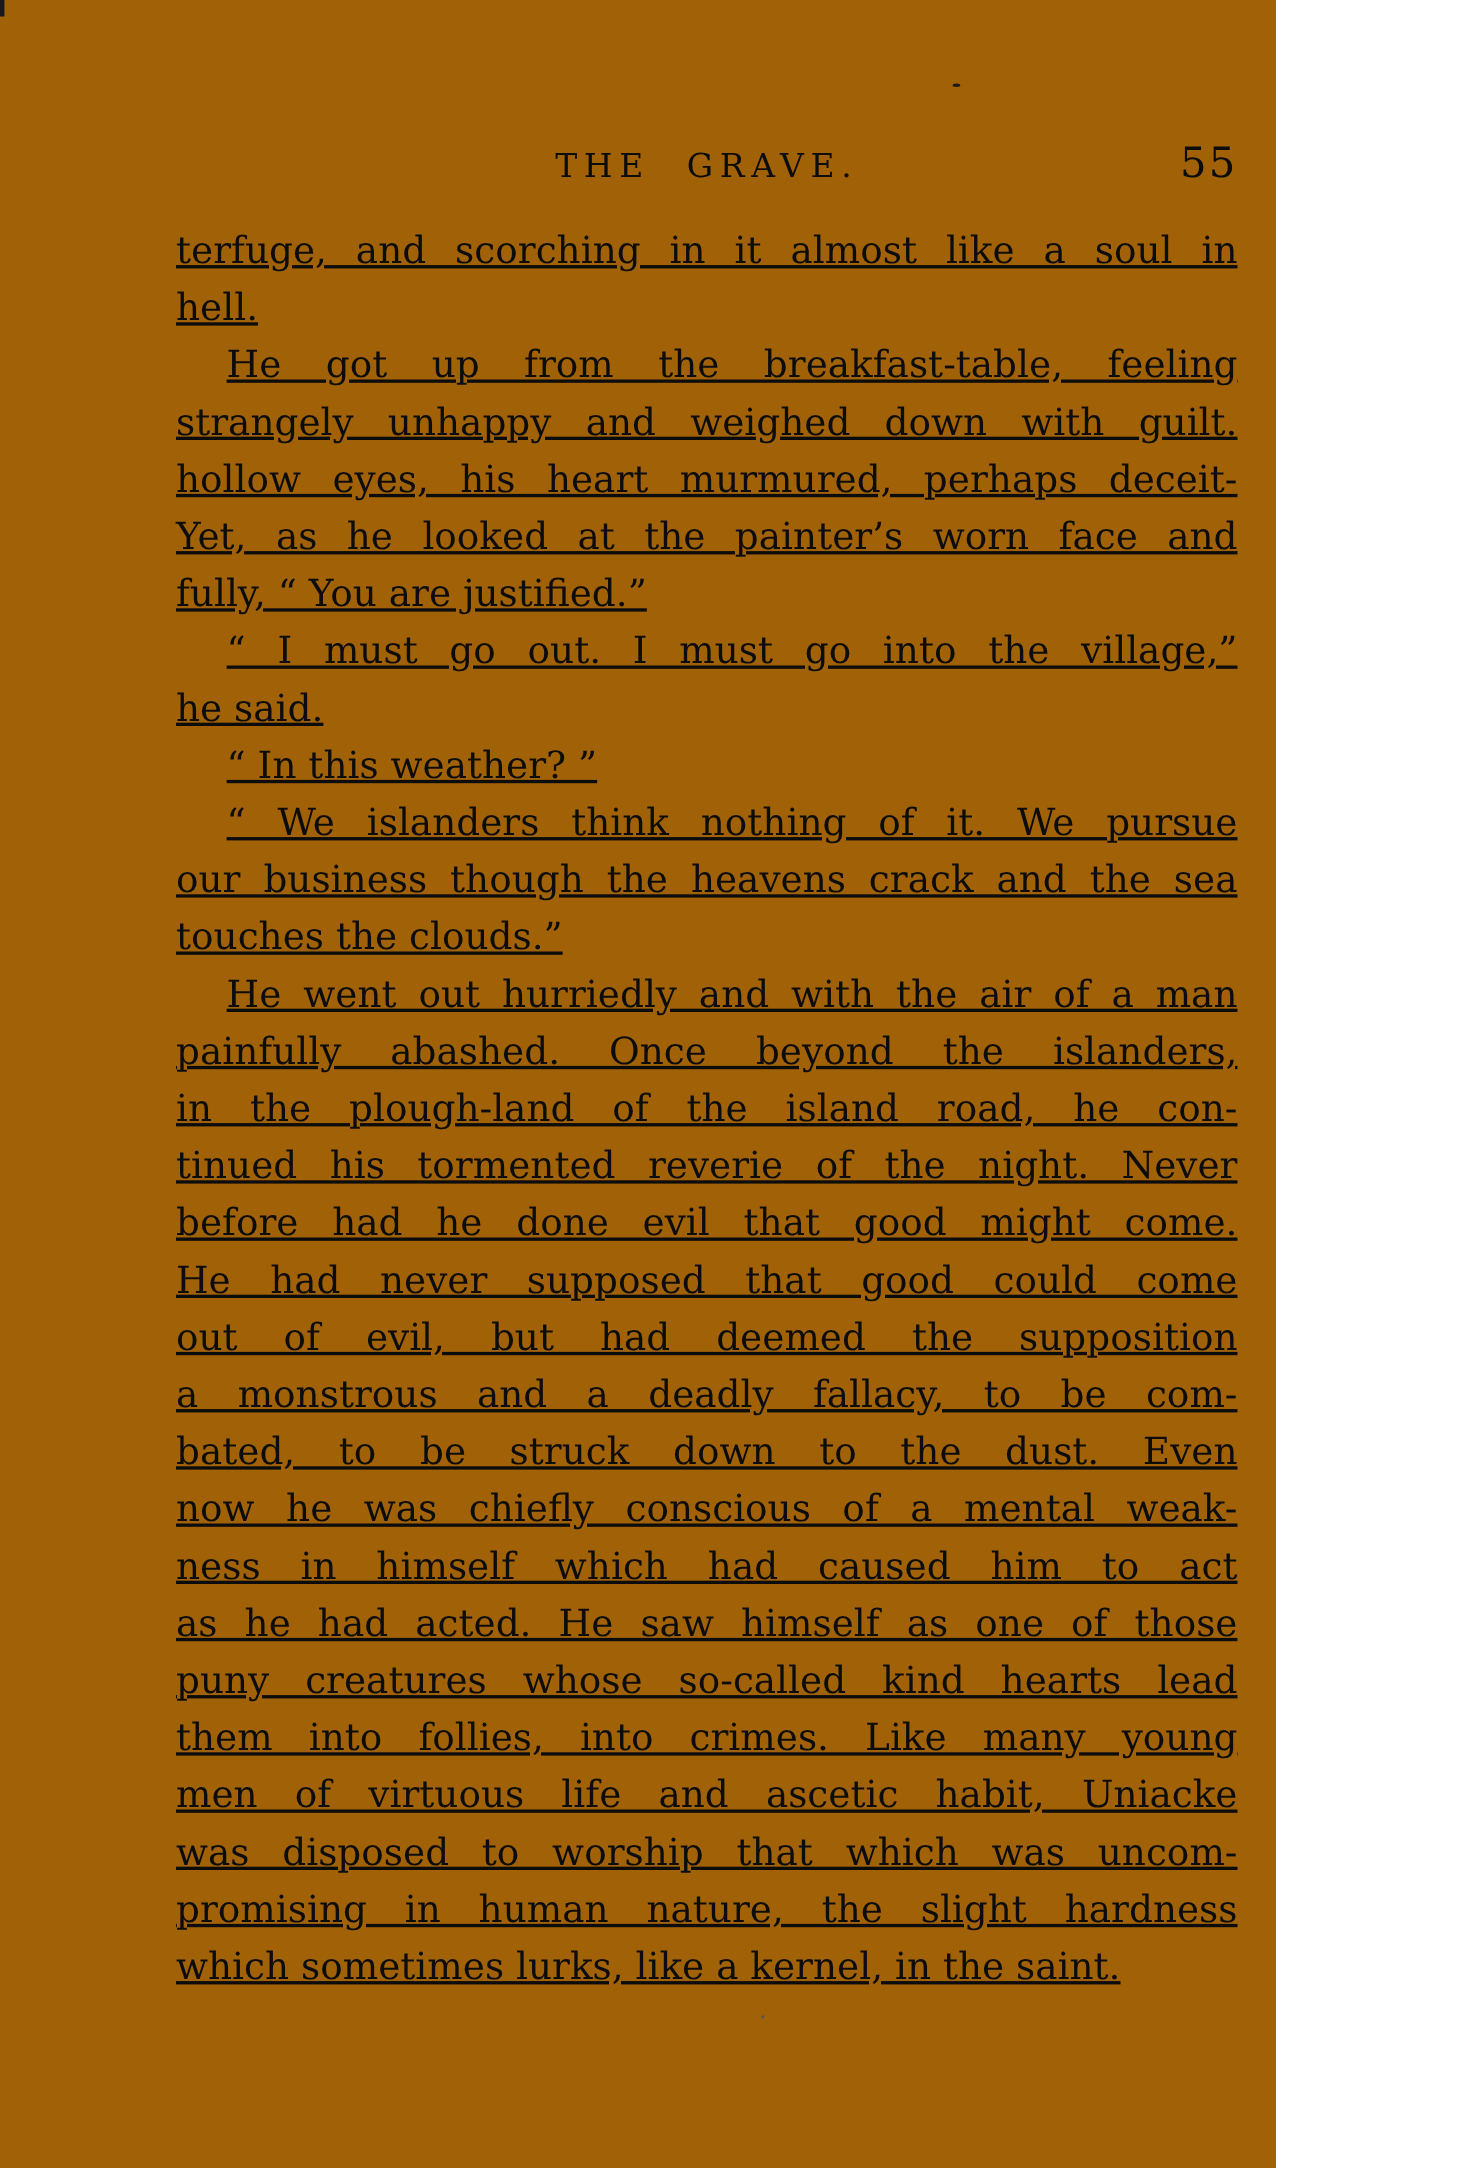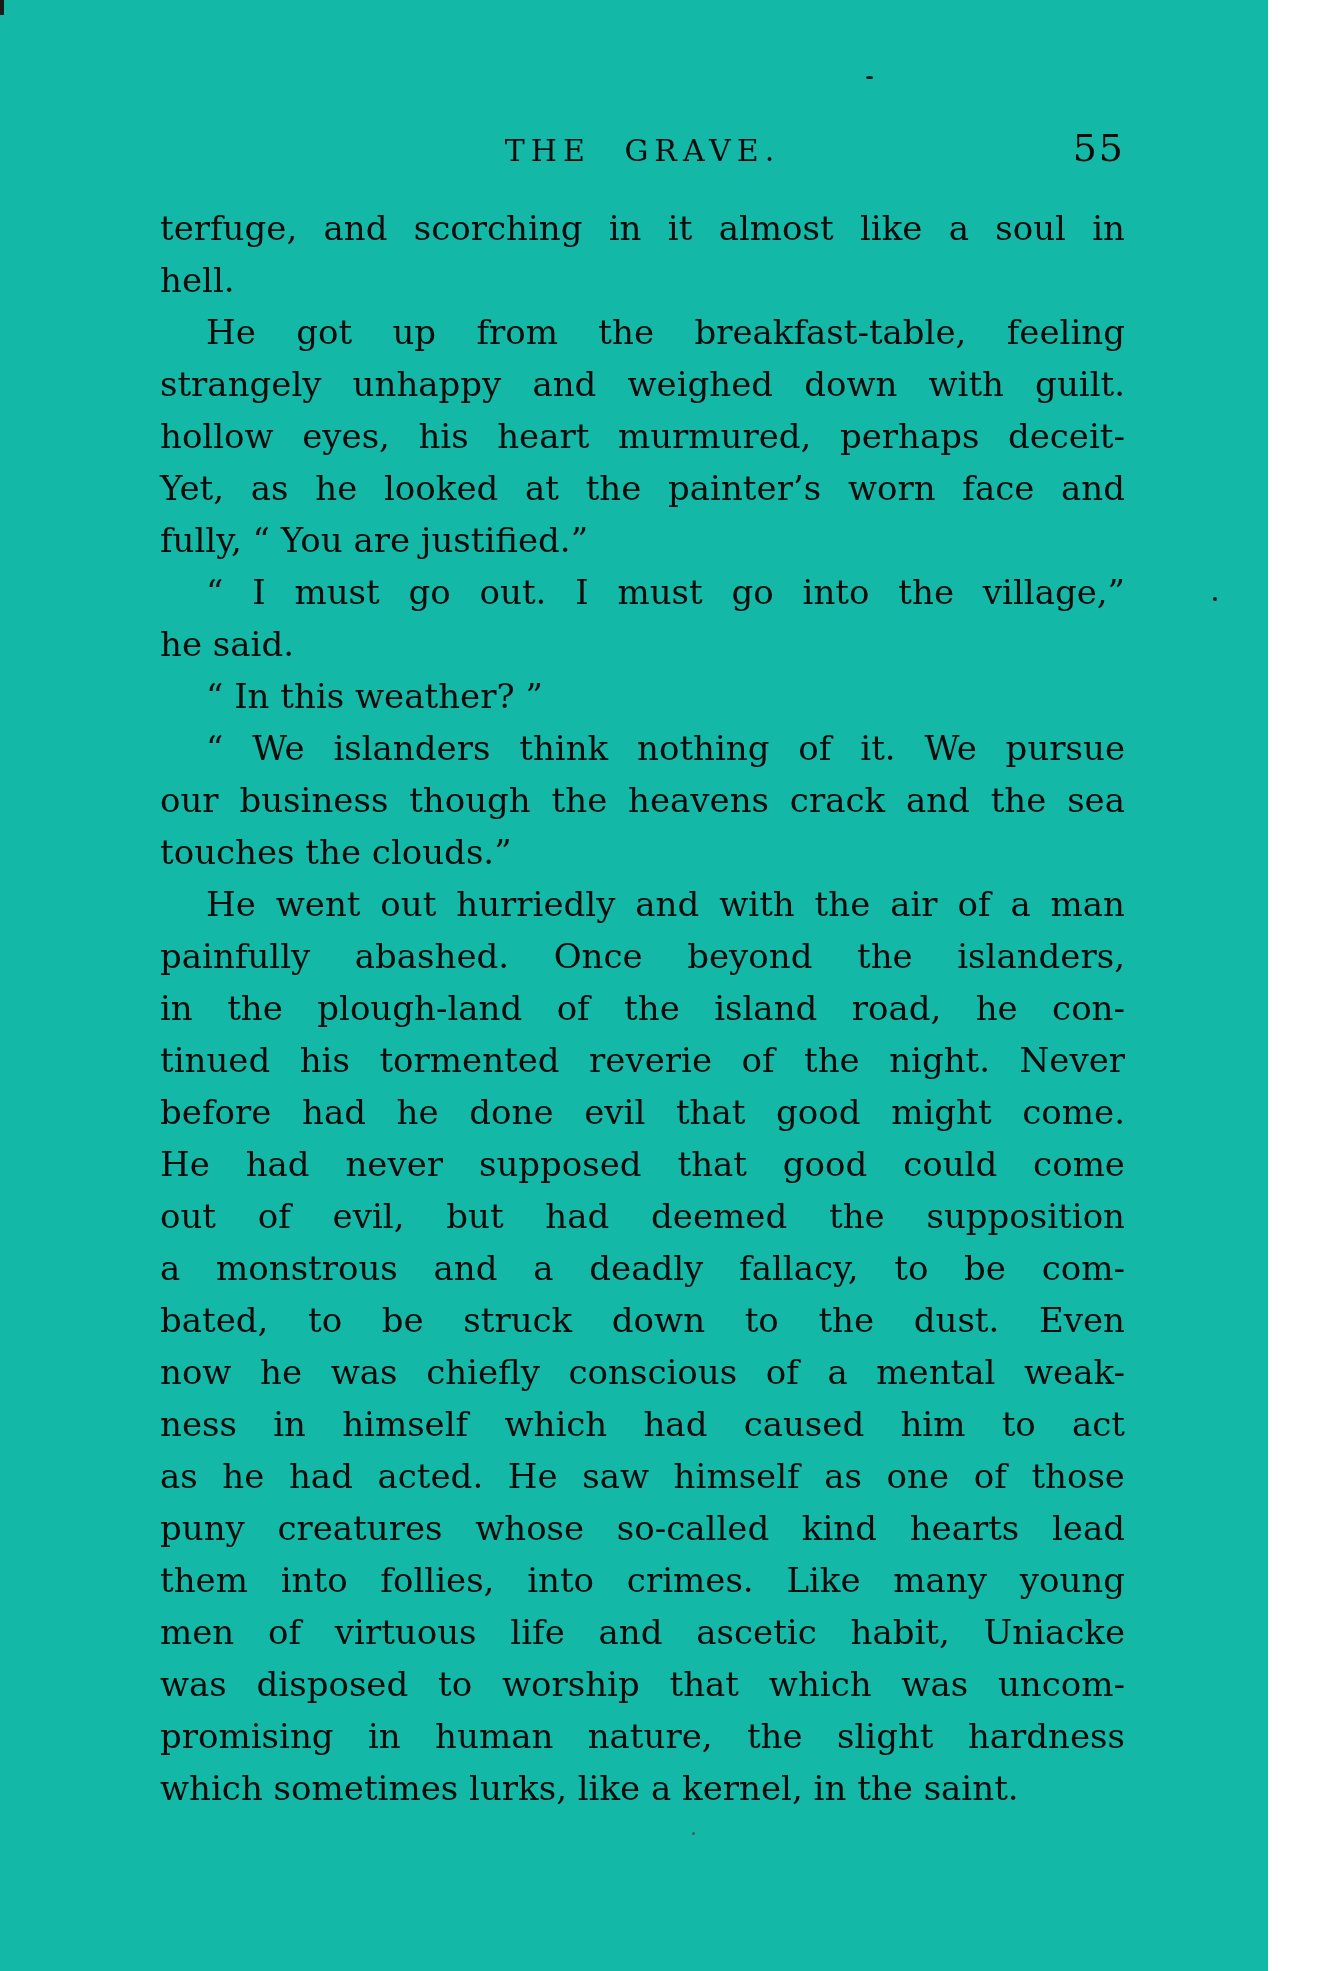--- a/index.html
+++ b/index.html
@@ -2,23 +2,23 @@
 <html><head>
 <meta charset="utf-8">
 <style>
   html, body {
     margin: 0;
     padding: 0;
     background: #ffffff;
   }
   .page {
     position: relative;
-    width: 1268px;
+    width: 1160px;
     height: 1971px;
-    background: #14b8a6;
+    background: #a16207;
     font-family: "DejaVu Serif", "Liberation Serif", serif;
     color: #0c0c0c;
     overflow: hidden;
   }
   .content {
     position: absolute;
     left: 160px;
     top: 126px;
     width: 965px;
   }
@@ -44,20 +44,21 @@
   }
   .body-text {
     margin-top: 32px;
     font-size: 34px;
     line-height: 52px;
   }
   .para { margin: 0; }
   .line {
     text-align: justify;
     text-align-last: justify;
+    text-decoration: underline;
   }
   .line.last {
     text-align-last: left;
   }
   .para.indented .line.first {
     text-indent: 46px;
   }
   
   .speck {
     position: absolute;

